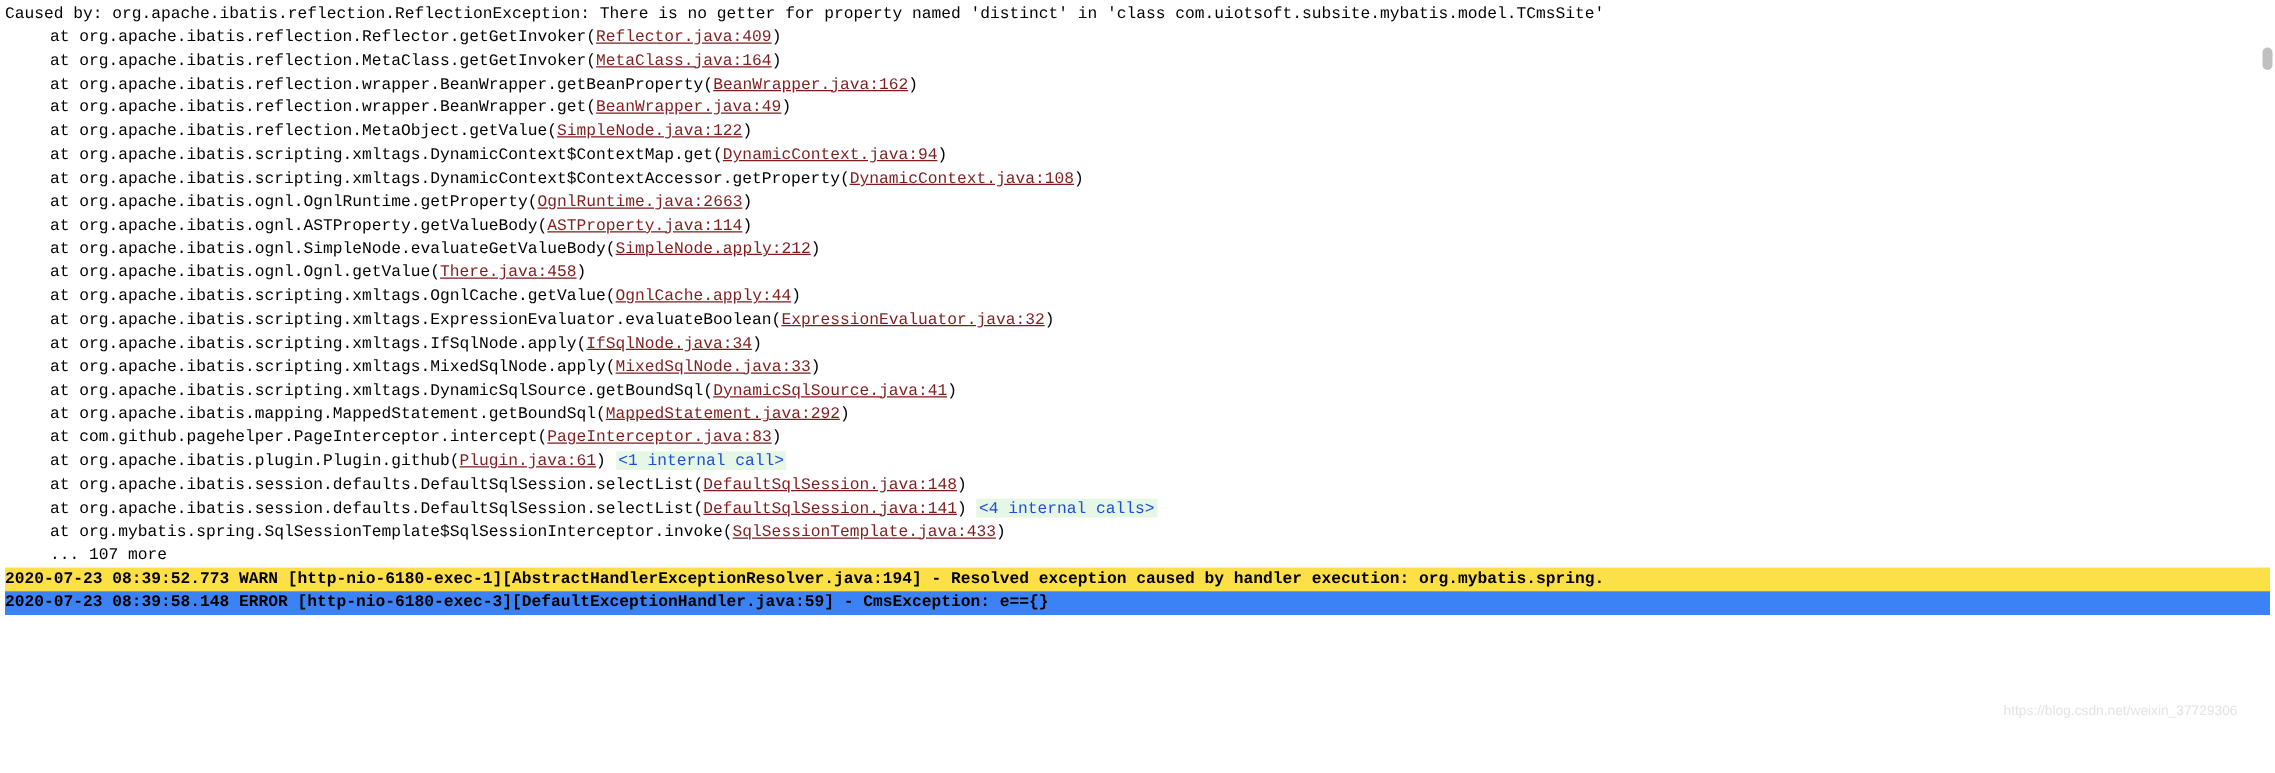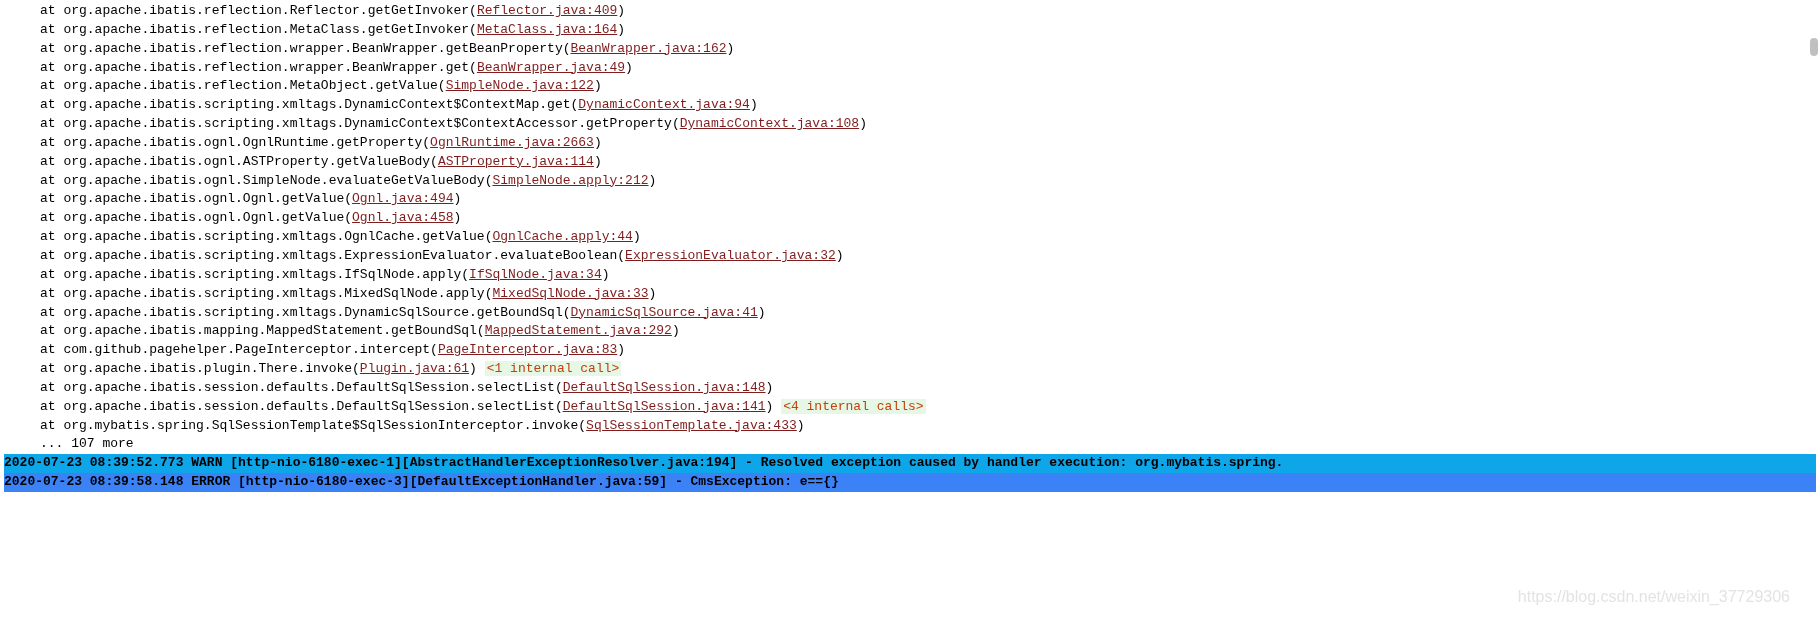--- a/index.html
+++ b/index.html
@@ -27,25 +27,25 @@
     .indent {
       padding-left: 36px;
     }
     .link {
       color: #7f1d1d;
       text-decoration: underline;
       cursor: pointer;
     }
     .tag {
       background: #e6f7e6;
-      color: #c2410c;
+      color: #1d4ed8;
       padding: 0 2px;
     }
     .warn-line {
-      background: #0ea5e9;
+      background: #fde047;
       display: block;
       width: 100%;
       font-family: Liberation Mono, monospace;
     }
     .error-line {
       background: #3b82f6;
       display: block;
       width: 100%;
     }
     .bold {
@@ -64,52 +64,52 @@
       right: 0;
       top: 38px;
       width: 8px;
       height: 18px;
       background: #c0c0c0;
       border-radius: 4px;
     }
     .watermark {
       position: fixed;
       right: 30px;
-      bottom: 10px;
+      bottom: 40px;
       color: rgba(200,200,200,0.5);
-      font-size: 16px;
+      font-size: 11px;
       font-family: sans-serif;
       pointer-events: none;
     }
   </style>
 </head>
 <body>
 
 <div class="log-container">
+  <span class="line">Caused by: org.apache.ibatis.reflection.ReflectionException: There is no getter for property named 'distinct' in 'class com.uiotsoft.subsite.mybatis.model.TCmsSite'</span>
   <div>
       <span class="line indent"><span>at org.apache.ibatis.reflection.Reflector.getGetInvoker(</span><span class="link">Reflector.java:409</span><span>)</span></span>
       <span class="line indent"><span>at org.apache.ibatis.reflection.MetaClass.getGetInvoker(</span><span class="link">MetaClass.java:164</span><span>)</span></span>
       <span class="line indent"><span>at org.apache.ibatis.reflection.wrapper.BeanWrapper.getBeanProperty(</span><span class="link">BeanWrapper.java:162</span><span>)</span></span>
       <span class="line indent"><span>at org.apache.ibatis.reflection.wrapper.BeanWrapper.get(</span><span class="link">BeanWrapper.java:49</span><span>)</span></span>
       <span class="line indent"><span>at org.apache.ibatis.reflection.MetaObject.getValue(</span><span class="link">SimpleNode.java:122</span><span>)</span></span>
       <span class="line indent"><span>at org.apache.ibatis.scripting.xmltags.DynamicContext$ContextMap.get(</span><span class="link">DynamicContext.java:94</span><span>)</span></span>
       <span class="line indent"><span>at org.apache.ibatis.scripting.xmltags.DynamicContext$ContextAccessor.getProperty(</span><span class="link">DynamicContext.java:108</span><span>)</span></span>
       <span class="line indent"><span>at org.apache.ibatis.ognl.OgnlRuntime.getProperty(</span><span class="link">OgnlRuntime.java:2663</span><span>)</span></span>
       <span class="line indent"><span>at org.apache.ibatis.ognl.ASTProperty.getValueBody(</span><span class="link">ASTProperty.java:114</span><span>)</span></span>
       <span class="line indent"><span>at org.apache.ibatis.ognl.SimpleNode.evaluateGetValueBody(</span><span class="link">SimpleNode.apply:212</span><span>)</span></span>
-      <span class="line indent"><span>at org.apache.ibatis.ognl.Ognl.getValue(</span><span class="link">Ognl.java:494</span><span>)</span></span>
-      <span class="line indent"><span>at org.apache.ibatis.ognl.Ognl.getValue(</span><span class="link">Ognl.java:458</span><span>)</span></span>
+      <span class="line indent"><span>at org.apache.ibatis.ognl.Ognl.getValue(</span><span class="link">There.java:458</span><span>)</span></span>
       <span class="line indent"><span>at org.apache.ibatis.scripting.xmltags.OgnlCache.getValue(</span><span class="link">OgnlCache.apply:44</span><span>)</span></span>
       <span class="line indent"><span>at org.apache.ibatis.scripting.xmltags.ExpressionEvaluator.evaluateBoolean(</span><span class="link">ExpressionEvaluator.java:32</span><span>)</span></span>
       <span class="line indent"><span>at org.apache.ibatis.scripting.xmltags.IfSqlNode.apply(</span><span class="link">IfSqlNode.java:34</span><span>)</span></span>
       <span class="line indent"><span>at org.apache.ibatis.scripting.xmltags.MixedSqlNode.apply(</span><span class="link">MixedSqlNode.java:33</span><span>)</span></span>
       <span class="line indent"><span>at org.apache.ibatis.scripting.xmltags.DynamicSqlSource.getBoundSql(</span><span class="link">DynamicSqlSource.java:41</span><span>)</span></span>
       <span class="line indent"><span>at org.apache.ibatis.mapping.MappedStatement.getBoundSql(</span><span class="link">MappedStatement.java:292</span><span>)</span></span>
       <span class="line indent"><span>at com.github.pagehelper.PageInterceptor.intercept(</span><span class="link">PageInterceptor.java:83</span><span>)</span></span>
-      <span class="line indent"><span>at org.apache.ibatis.plugin.There.invoke(</span><span class="link">Plugin.java:61</span><span>)</span> <span class="tag">&lt;1 internal call&gt;</span></span>
+      <span class="line indent"><span>at org.apache.ibatis.plugin.Plugin.github(</span><span class="link">Plugin.java:61</span><span>)</span> <span class="tag">&lt;1 internal call&gt;</span></span>
       <span class="line indent"><span>at org.apache.ibatis.session.defaults.DefaultSqlSession.selectList(</span><span class="link">DefaultSqlSession.java:148</span><span>)</span></span>
       <span class="line indent"><span>at org.apache.ibatis.session.defaults.DefaultSqlSession.selectList(</span><span class="link">DefaultSqlSession.java:141</span><span>)</span> <span class="tag">&lt;4 internal calls&gt;</span></span>
       <span class="line indent"><span>at org.mybatis.spring.SqlSessionTemplate$SqlSessionInterceptor.invoke(</span><span class="link">SqlSessionTemplate.java:433</span><span>)</span></span>
     </div>
   <span class="line indent">... 107 more</span>
   <span class="line warn-line bold">2020-07-23 08:39:52.773 WARN [http-nio-6180-exec-1][AbstractHandlerExceptionResolver.java:194] - Resolved exception caused by handler execution: org.mybatis.spring.</span>
   <span class="line error-line bold">2020-07-23 08:39:58.148 ERROR [http-nio-6180-exec-3][DefaultExceptionHandler.java:59] - CmsException: e=={}</span>
 </div>
 
 <div class="scrollbar">

